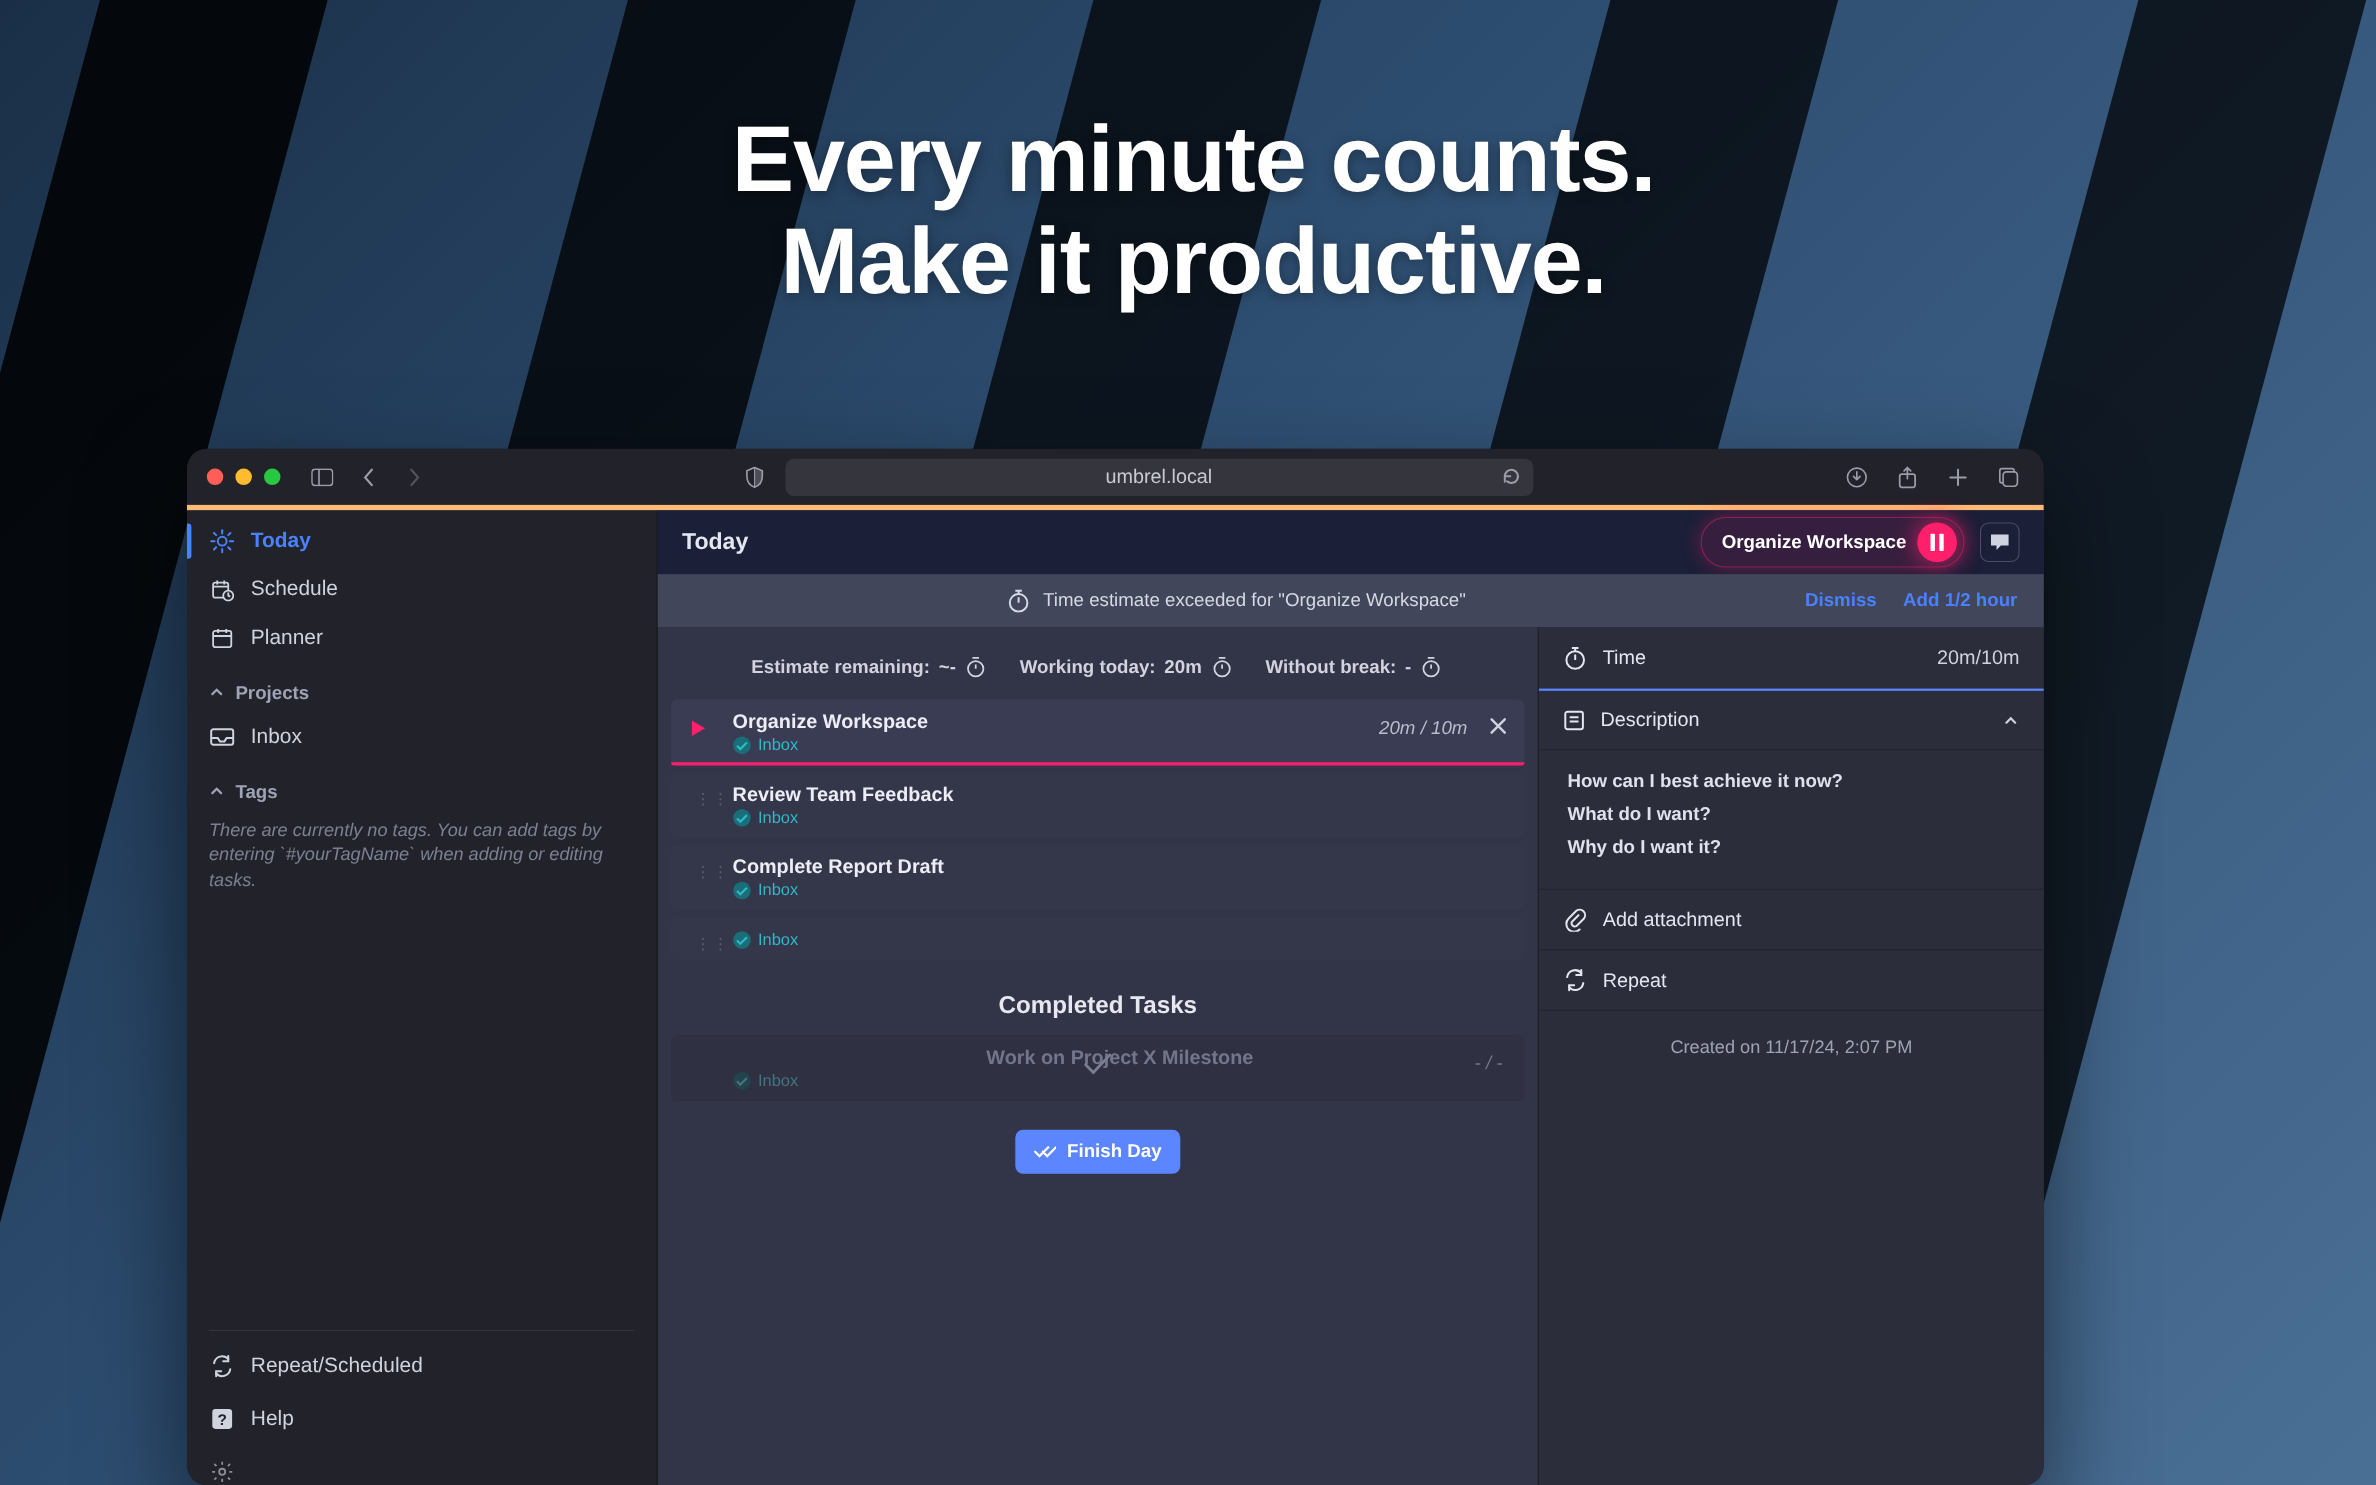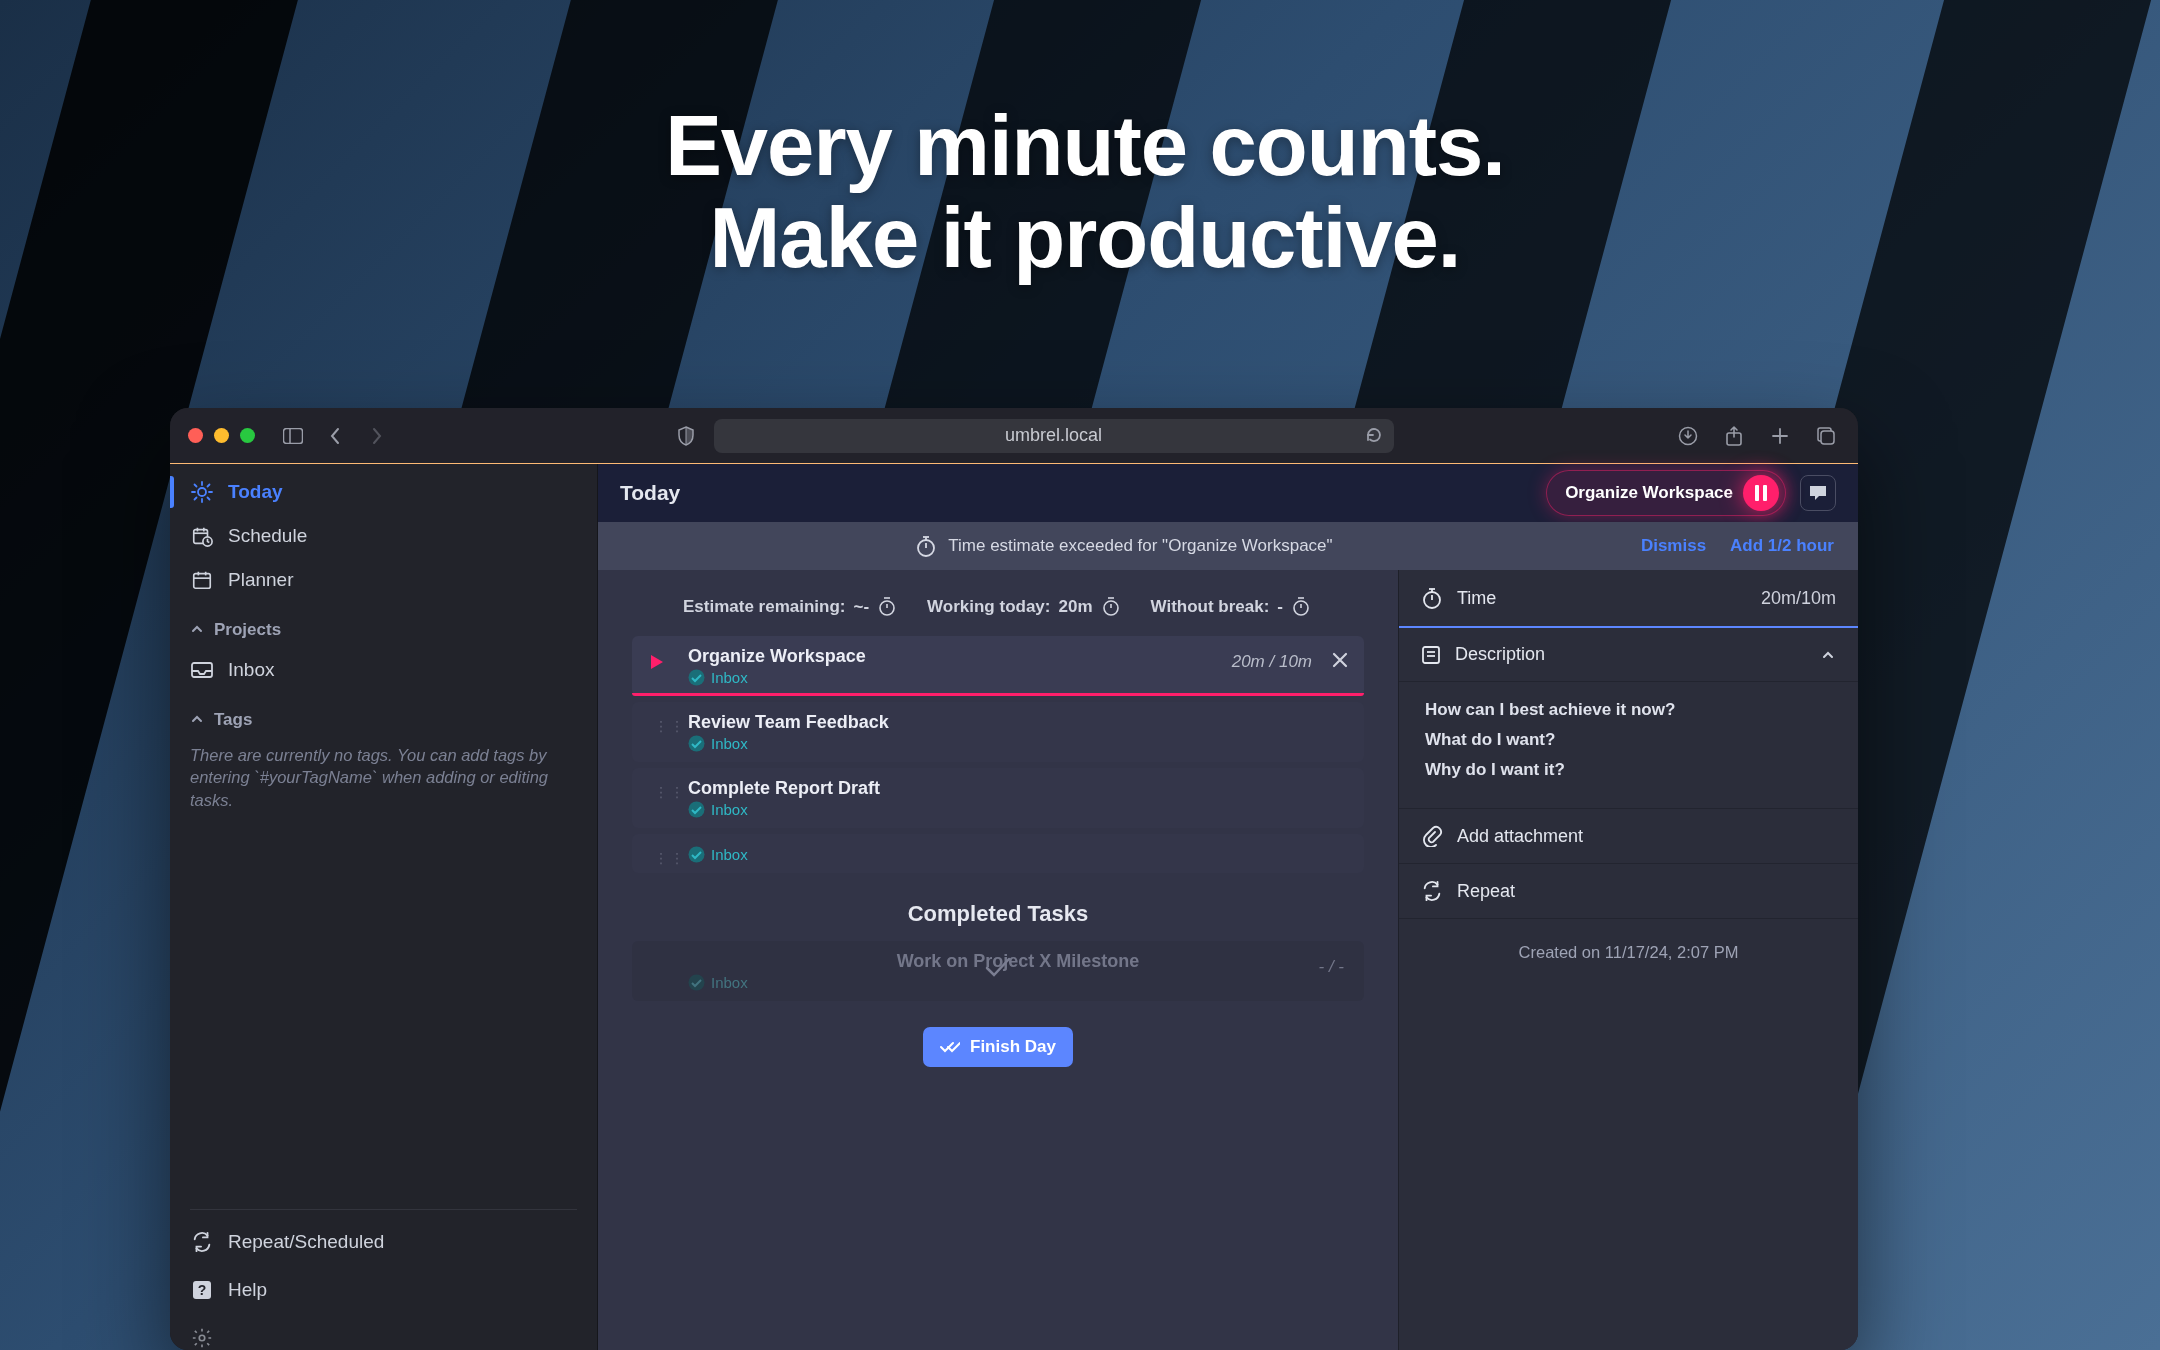--- a/index.html
+++ b/index.html
@@ -62,21 +62,21 @@
     border-radius:18px;
     box-shadow:0 40px 90px rgba(0,0,0,.55);
     overflow:hidden;
     z-index:3;
     display:flex;flex-direction:column;
   }
   .chrome{
     height:56px;background:var(--win-chrome);
     display:flex;align-items:center;
     padding:0 18px;gap:14px;
-    border-bottom:1px solid #fdba74;
+    border-bottom:5px solid #fdba74;
   }
   .traffic{display:flex;gap:11px;margin-right:10px;}
   .dot{width:15px;height:15px;border-radius:50%;}
   .dot.red{background:#ff5f57;}
   .dot.yellow{background:#febc2e;}
   .dot.green{background:#28c840;}
   .chrome .ico{color:#9a9da8;display:flex;align-items:center;justify-content:center;width:28px;height:28px;}
   .chrome .spacer{flex:1;}
   .urlbar{
     flex:0 0 680px;height:34px;background:#35363d;border-radius:8px;
@@ -148,21 +148,21 @@
   .alertbar{
     height:48px;background:var(--alert-bar);
     display:flex;align-items:center;padding:0 24px;gap:14px;
     font-size:17px;
   }
   .alertbar .msg{flex:1;display:flex;align-items:center;gap:12px;justify-content:center;color:#d6d9e4;}
   .alertbar .actions{display:flex;gap:24px;color:var(--accent-blue);font-weight:600;}
   .alertbar .actions span{cursor:pointer;}
 
   .main-body{flex:1;display:flex;min-height:0;}
-  .task-col{flex:1;padding:18px 34px 0;min-width:0;}
+  .task-col{flex:1;padding:18px 12px 0;min-width:0;}
   .side-panel{width:460px;background:var(--panel-bg);border-left:1px solid #1e2029;display:flex;flex-direction:column;}
 
   .estimate-row{
     display:flex;align-items:center;justify-content:center;gap:28px;
     color:#d1d4df;font-size:17px;font-weight:600;padding:8px 0 18px;
   }
   .estimate-row .seg{display:flex;align-items:center;gap:8px;white-space:nowrap;}
   .estimate-row .val{font-weight:700;}
   .sw{width:22px;height:22px;}
 

